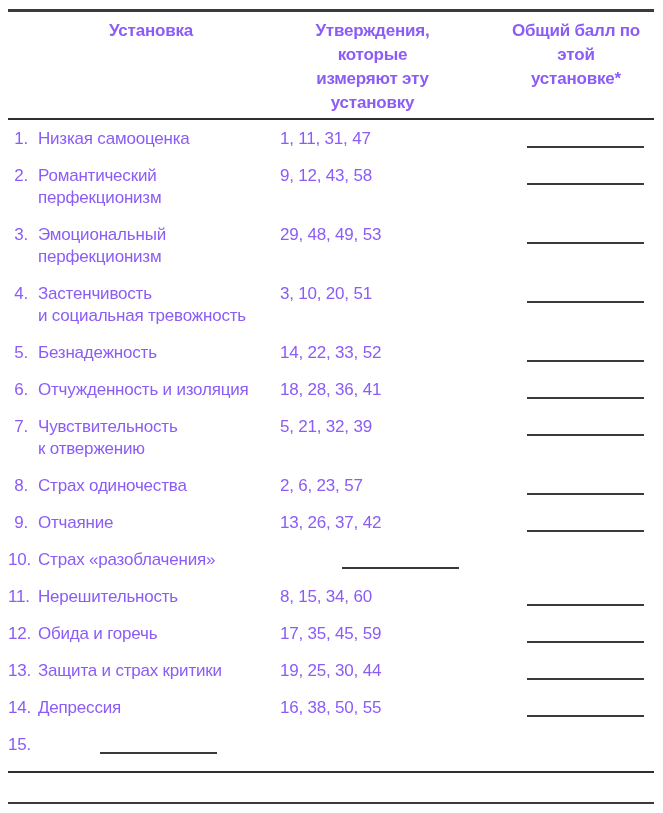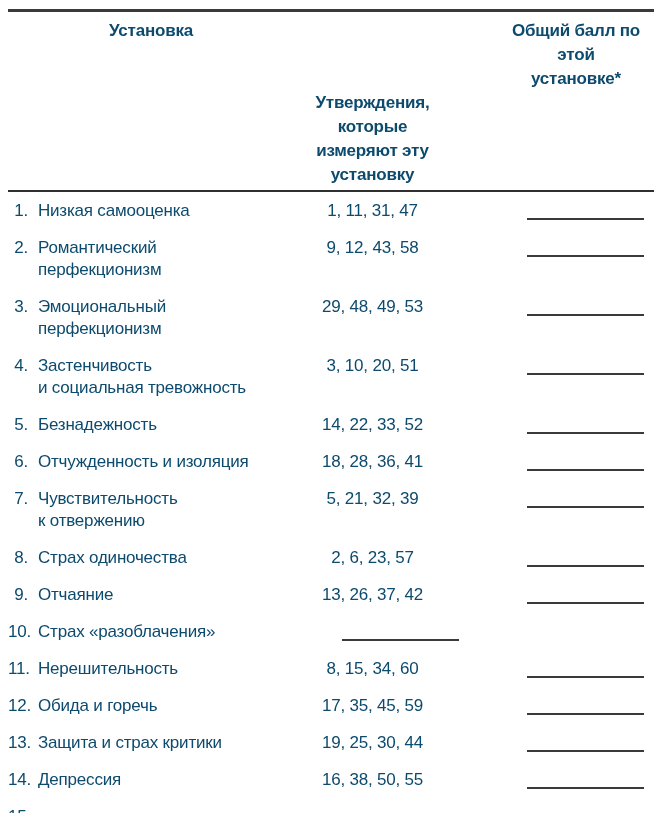--- a/index.html
+++ b/index.html
@@ -3,21 +3,21 @@
 <meta charset="utf-8">
 <style>
   * { margin: 0; padding: 0; box-sizing: border-box; }
   html, body { background: #ffffff; }
   .page {
     position: relative;
     width: 663px;
     height: 813px;
     background: #ffffff;
     font-family: "Liberation Sans", sans-serif;
-    color: #0c4a6e;
+    color: #8b5cf6;
     padding: 9px 9px 0 8px;
     overflow: hidden;
   }
   .rule { height: 0; border: 0; }
   .rule-top    { border-top: 3px solid #3a3a3a; }
   .rule-header { border-top: 2px solid #2f2f2f; margin-top: 3px; }
   .rule-bottom { border-top: 2px solid #2f2f2f; }
   .rule-fn     { border-top: 2px solid #3a3a3a; margin-top: 29px; }
 
   .thead {
@@ -38,42 +38,42 @@
   .row {
     display: grid;
     grid-template-columns: 30px 242px 185px 1fr;
     font-size: 17px;
     line-height: 22px;
     letter-spacing: -0.2px;
     margin-bottom: 15px;
   }
   .cell-num  { text-align: right; padding-right: 10px; }
   .cell-name { white-space: pre-line; }
-  .cell-items { text-align: center; }
+  .cell-items { }
   .cell-score { }
   .blank {
     height: 20px;
     width: 117px;
     margin-left: 62px;
     border-bottom: 2px solid #3a3a3a;
   }
 </style>
 </head>
 <body>
 
 <div class="page">
 
   <div class="rule rule-top"></div>
 
   <div class="thead">
     <div class="th th-1">Установка</div>
+    <div class="th th-2">Утверждения, которые
+измеряют эту установку</div>
     <div class="th th-3">Общий балл по этой
 установке*</div>
-    <div class="th th-2">Утверждения, которые
-измеряют эту установку</div>
   </div>
 
   <div class="rule rule-header"></div>
 
   <div class="tbody">
 
     <div class="row">
       <div class="cell-num">1.</div>
       <div class="cell-name">Низкая самооценка</div>
       <div class="cell-items">1, 11, 31, 47</div>

